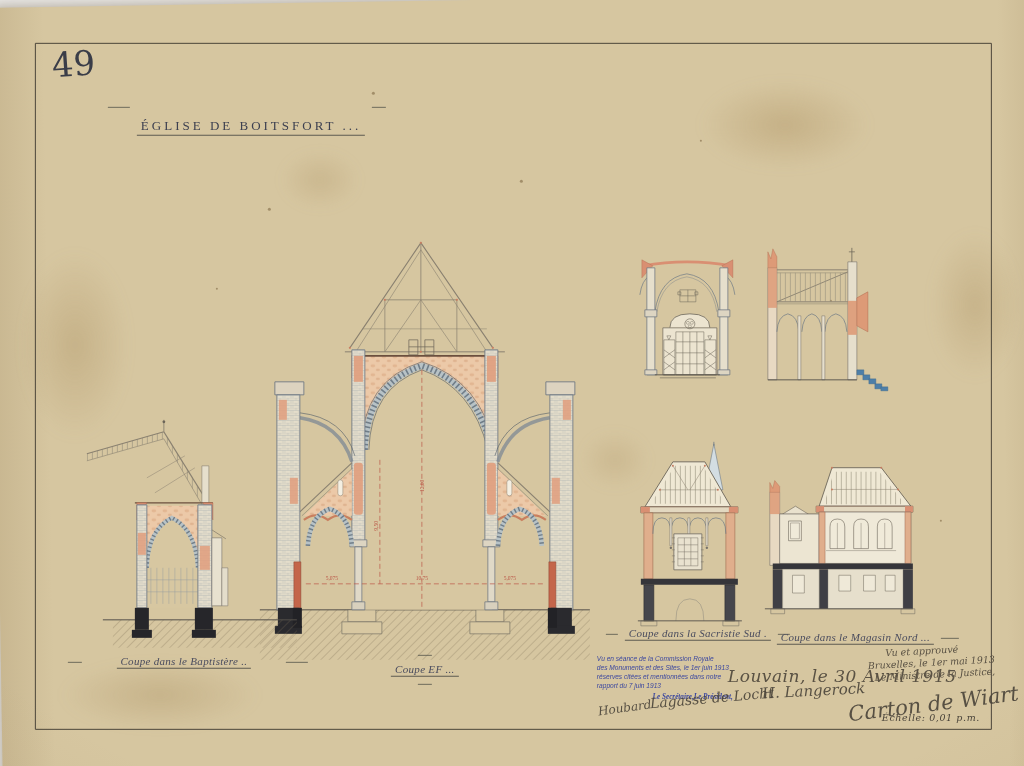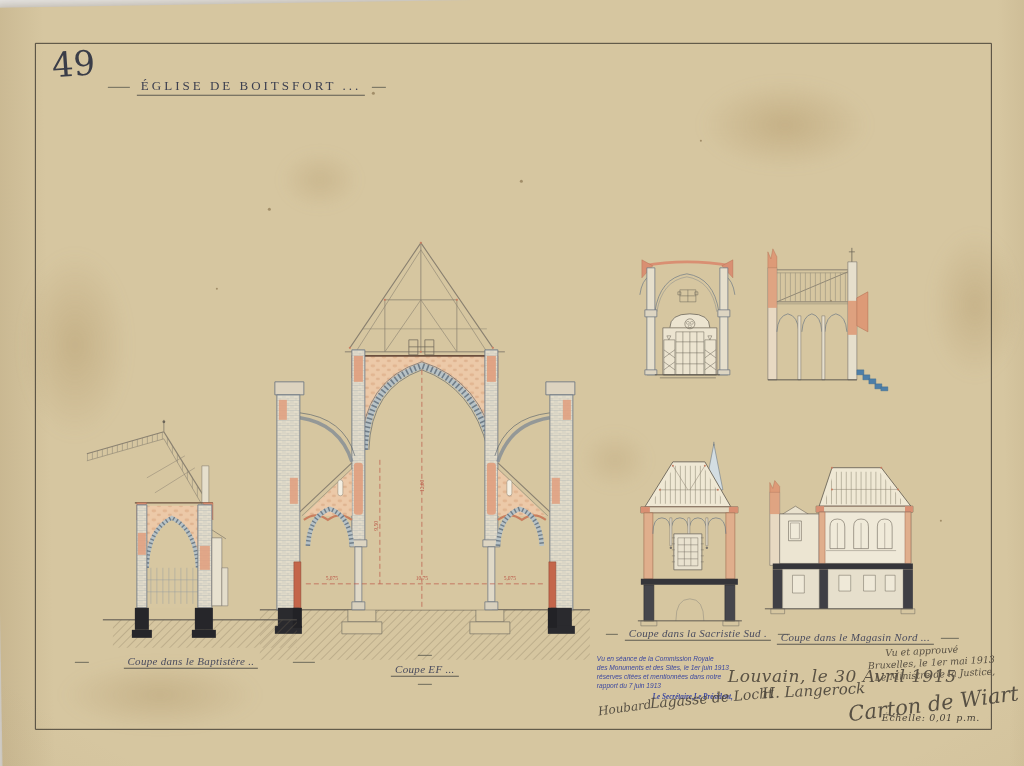--- a/index.html
+++ b/index.html
@@ -16,21 +16,21 @@
   .stain{position:absolute;border-radius:50%;filter:blur(6px);pointer-events:none;}
   .speck{position:absolute;border-radius:50%;background:rgba(110,85,50,.5);}
   #border-rect{position:absolute;left:35px;top:43px;width:955px;height:685px;
                border:1px solid #4b4539;}
   #sheet-number{position:absolute;left:52px;top:44px;font:34px "DejaVu Serif",serif;color:#3a3d48;transform:rotate(-4deg);}
   .cap{position:absolute;display:flex;align-items:center;justify-content:center;gap:7px;}
   .cap .rule{height:1px;background:#5c5a50;width:22px;opacity:.85;flex:none;}
   .cap .cap-text{font:italic 11px "Liberation Serif",serif;color:#4a4c5e;
                  border-bottom:1px solid #5c5a50;padding:0 4px 1px;white-space:nowrap;letter-spacing:.3px;}
   #title-row{left:108px;top:78px;}
-  #title-row .cap-text{font:13px "Liberation Serif",serif;text-transform:uppercase;letter-spacing:3px;color:#3d4050;}
+  #title-row .cap-text{font:13px "Liberation Serif",serif;text-transform:uppercase;letter-spacing:3px;color:#3d4050;margin-top:40px;}
   svg{position:absolute;overflow:visible;}
   .stamp{position:absolute;left:597px;top:655px;width:142px;color:#3b479f;
          font:italic 6.6px/1.35 "Liberation Sans",sans-serif;}
   .stamp .stamp-labels{display:flex;justify-content:flex-end;padding:2px 6px 0 2px;
          font:italic bold 7.2px "Liberation Serif",serif;}
   .hand{position:absolute;font-family:"DejaVu Serif",serif;font-style:italic;color:#5a5244;white-space:nowrap;}
   .sig{position:absolute;font-family:"DejaVu Serif",serif;font-style:italic;color:#4a443a;white-space:nowrap;opacity:.9;}
 </style>
 </head>
 <body>
@@ -463,21 +463,21 @@
           <rect x="28" y="127" width="12" height="18"></rect>
             <rect x="75" y="127" width="12" height="16"></rect>
           <rect x="100" y="127" width="12" height="16"></rect>
             <rect x="122" y="127" width="10" height="16"></rect>
         </g>
         <line x1="0" y1="161" x2="150" y2="161" stroke="#54504a" stroke-width="0.9"></line>
         <rect x="6" y="161" width="14" height="5" fill="none" stroke="#6a665e" stroke-width="0.5"></rect>
         <rect x="138" y="161" width="14" height="5" fill="none" stroke="#6a665e" stroke-width="0.5"></rect>
       </svg>
 
-      <div class="cap" style="left:85px;top:655px;width:220px;gap:35px;">
+      <div class="cap" style="left:78px;top:655px;width:220px;gap:35px;">
         <span class="rule" style="width:14px"></span>
         <span class="cap-text">Coupe dans le Baptistère ..</span>
         <span class="rule"></span>
       </div>
       <div class="cap" style="left:335px;top:655px;width:180px;flex-direction:column;">
         <span class="rule" style="width:14px"></span>
         <span class="cap-text">Coupe EF ...</span>
         <span class="rule" style="width:14px"></span>
       </div>
       <div class="cap" style="left:608px;top:627px;width:180px;">

